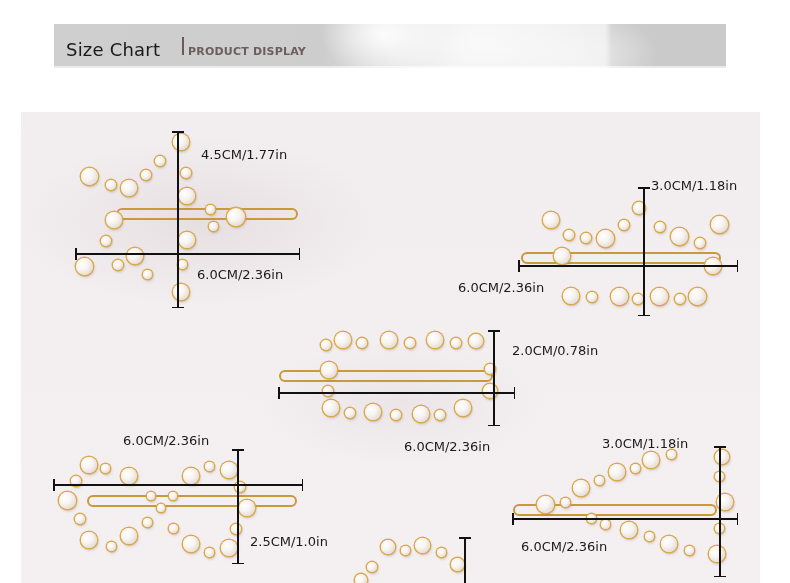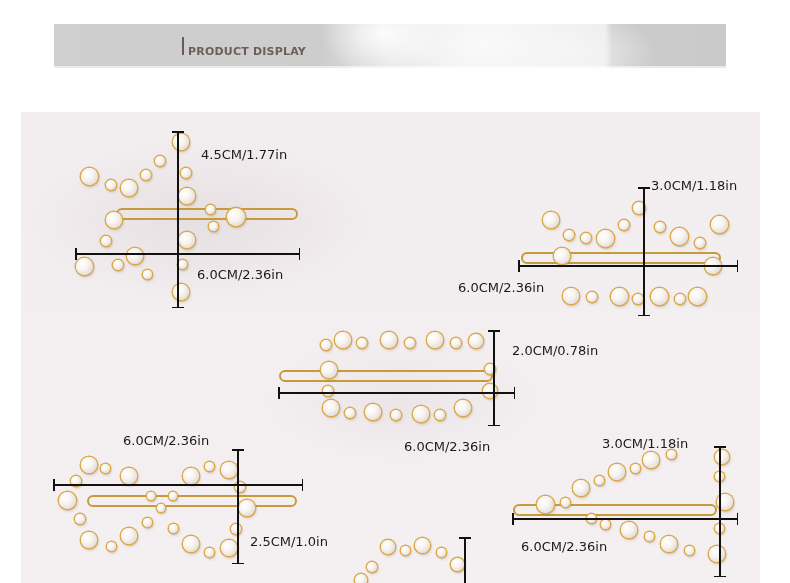--- a/index.html
+++ b/index.html
@@ -63,20 +63,21 @@
 
   .dim {
     position:absolute; font-size:13px; color:#1a1a1a; white-space:nowrap;
     font-family:"DejaVu Sans", sans-serif;
   }
 </style>
 </head>
 <body>
 
 <div class="banner">
+  <span class="banner-title">Size Chart</span>
   <span class="banner-divider"></span>
   <span class="banner-subtitle">PRODUCT DISPLAY</span>
 </div>
 
 <div class="photo">
 
   <div class="clip" style="left:0;top:0;width:739px;height:471px;">
     <div class="pin" style="left:95px;top:96px;width:178px;"></div>
     <div class="pearl" style="left:152px;top:22px;width:16px;height:16px;"></div>
     <div class="pearl" style="left:60px;top:56px;width:17px;height:17px;"></div>

